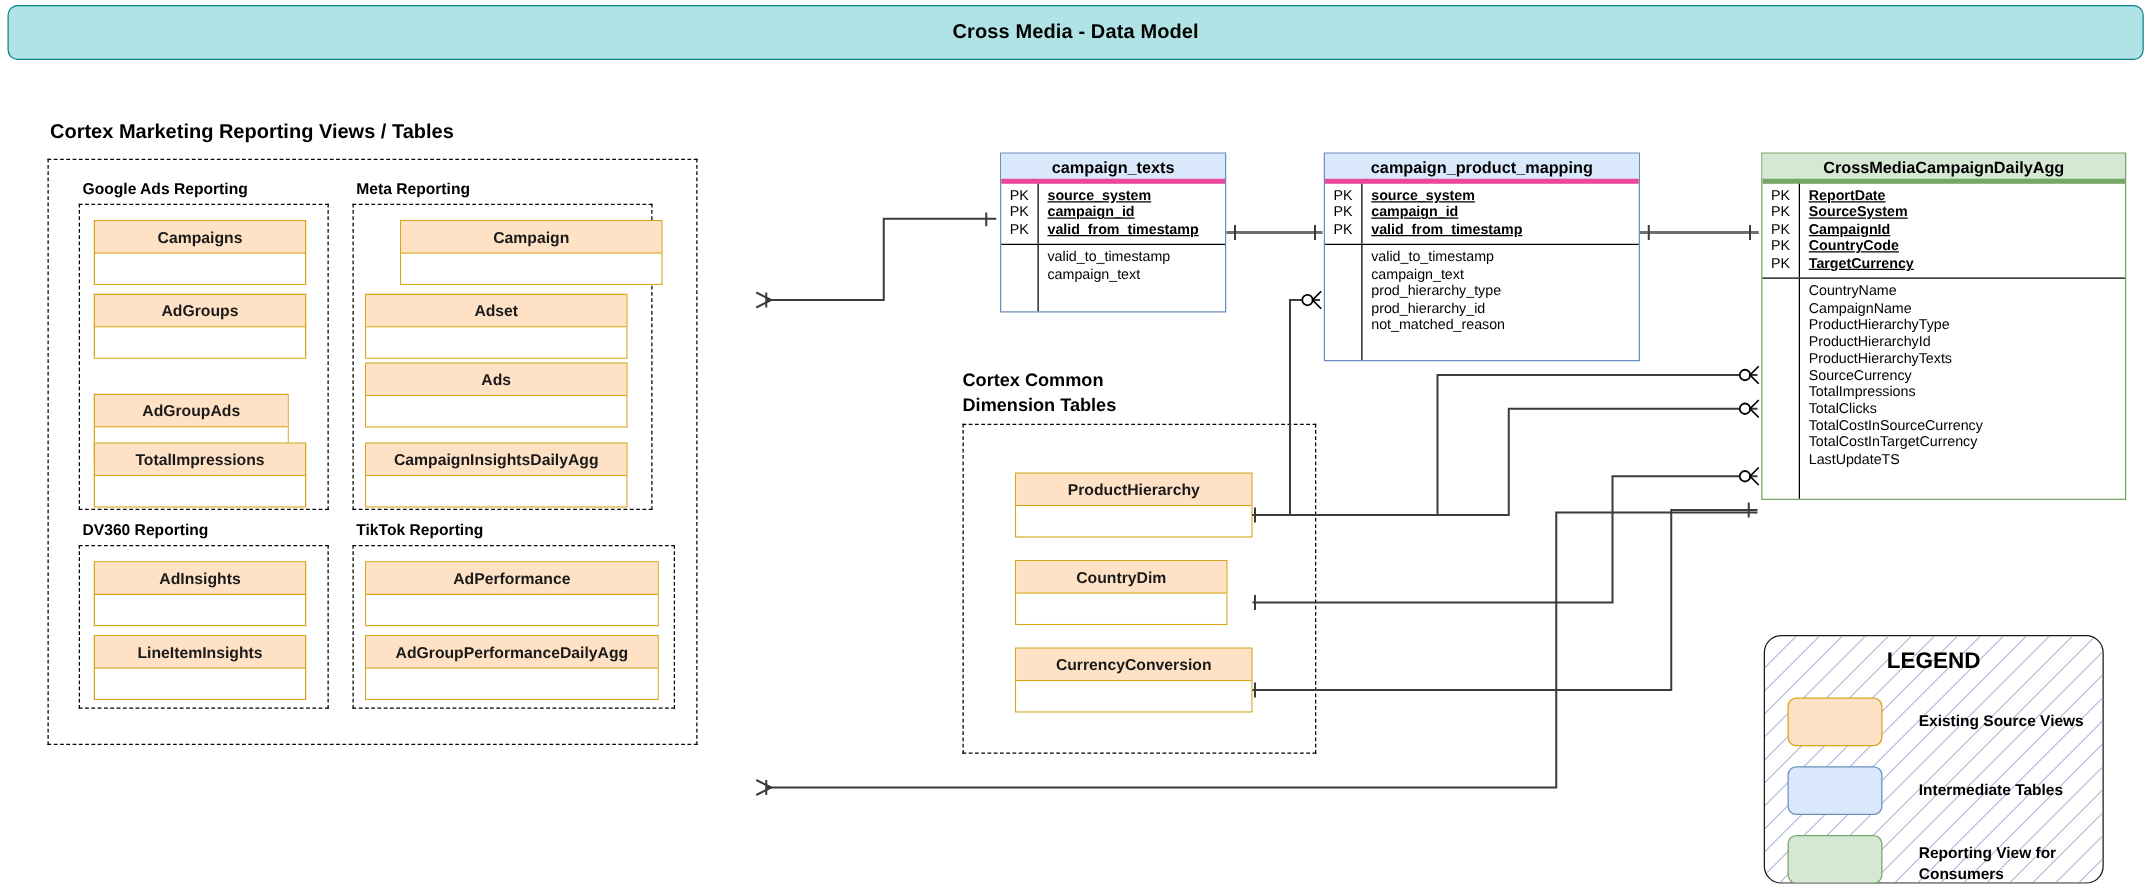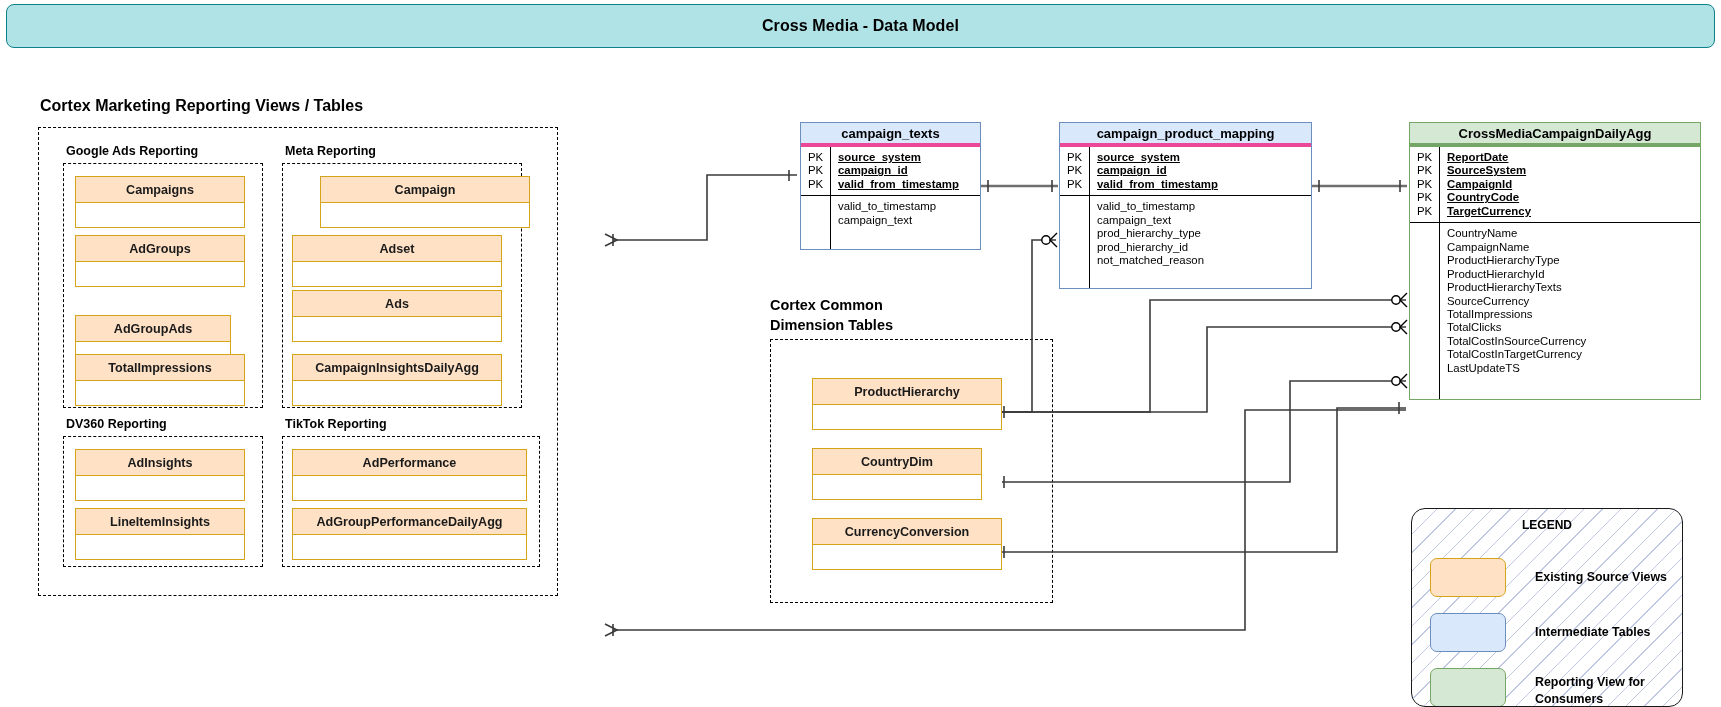--- a/index.html
+++ b/index.html
@@ -127,21 +127,21 @@
     overflow: hidden;
   }
   .legend .hatch {
     position: absolute; inset: 0;
     background-image: repeating-linear-gradient(
        -45deg, rgba(140,155,205,.55) 0 1px, rgba(255,255,255,0) 1px 13px);
   }
   .legend .lg-title {
     position: absolute; top: 9px; left: 0; right: 0;
     text-align: center;
-    font-size: 12px; font-weight: bold; color: #000;
+    font-size: 18px; font-weight: bold; color: #000;
   }
   .lg-row { position: absolute; left: 18px; display: flex; align-items: center; }
   .lg-sw {
     width: 76px; height: 39px; border-radius: 7px;
     flex: 0 0 76px;
   }
   .lg-sw.orange { background: #ffe2c6; border: 1.4px solid #d6a419; }
   .lg-sw.blue   { background: #dae8fc; border: 1.4px solid #6c8ebf; }
   .lg-sw.green  { background: #d5e8d4; border: 1.4px solid #76a665; }
   .lg-tx {

